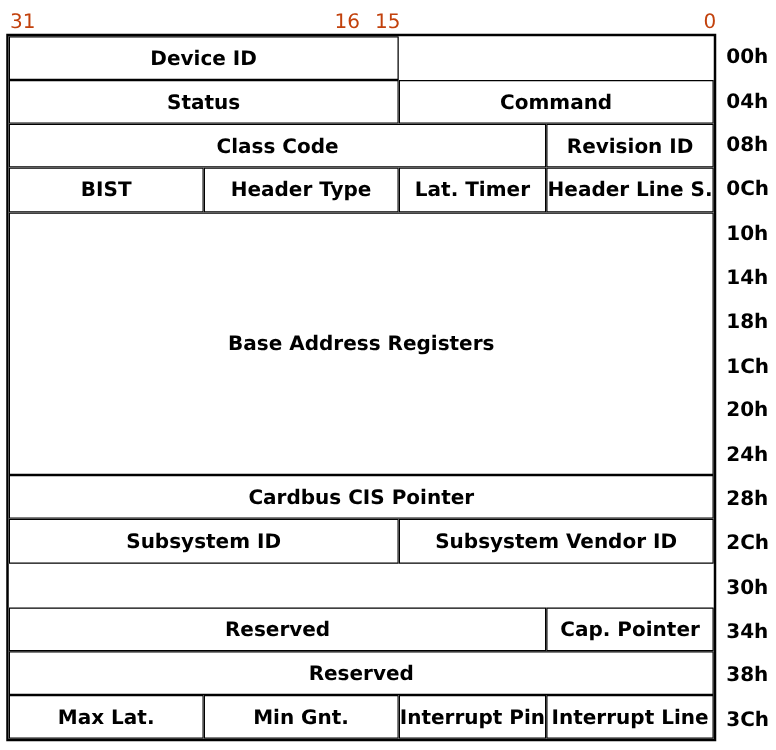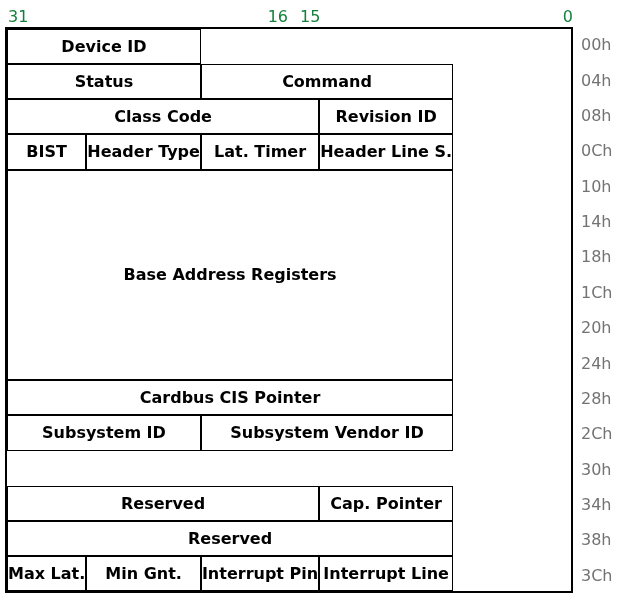--- a/index.html
+++ b/index.html
@@ -15,35 +15,35 @@
     background: #ffffff;
     overflow: hidden;
   }
   
   .bit-label {
     position: absolute;
     top: 7px;
     font-size: 16px;
     font-weight: 500;
     line-height: 20px;
-    color: #15803d;
+    color: #c2410c;
   }
   .bit-31 { left: 8px; }
   .bit-16 { left: 248px; width: 40px; text-align: right; }
   .bit-15 { left: 300px; }
   .bit-0  { left: 520px; width: 53px; text-align: right; }
   
   .regtable {
     position: absolute;
     left: 5px;
     top: 27px;
     width: 568px;
     height: 566px;
     display: grid;
-    grid-template-columns: repeat(6, 1fr);
+    grid-template-columns: repeat(2, 1fr);
     grid-template-rows: repeat(16, 1fr);
     border: 2px solid #000000;
     background: #ffffff;
   }
   .cell {
     border: 1px solid #000000;
     display: flex;
     align-items: center;
     justify-content: center;
     font-size: 16px;
@@ -61,22 +61,22 @@
     width: 40px;
     height: 566px;
     display: flex;
     flex-direction: column;
   }
   .offset {
     flex: 1;
     display: flex;
     align-items: center;
     font-size: 16px;
-    font-weight: normal;
-    color: #737373;
+    font-weight: bold;
+    color: #000000;
   }
 </style>
 </head>
 <body>
 
 <div class="page">
 
   <span class="bit-label bit-31">31</span>
   <span class="bit-label bit-16">16</span>
   <span class="bit-label bit-15">15</span>

